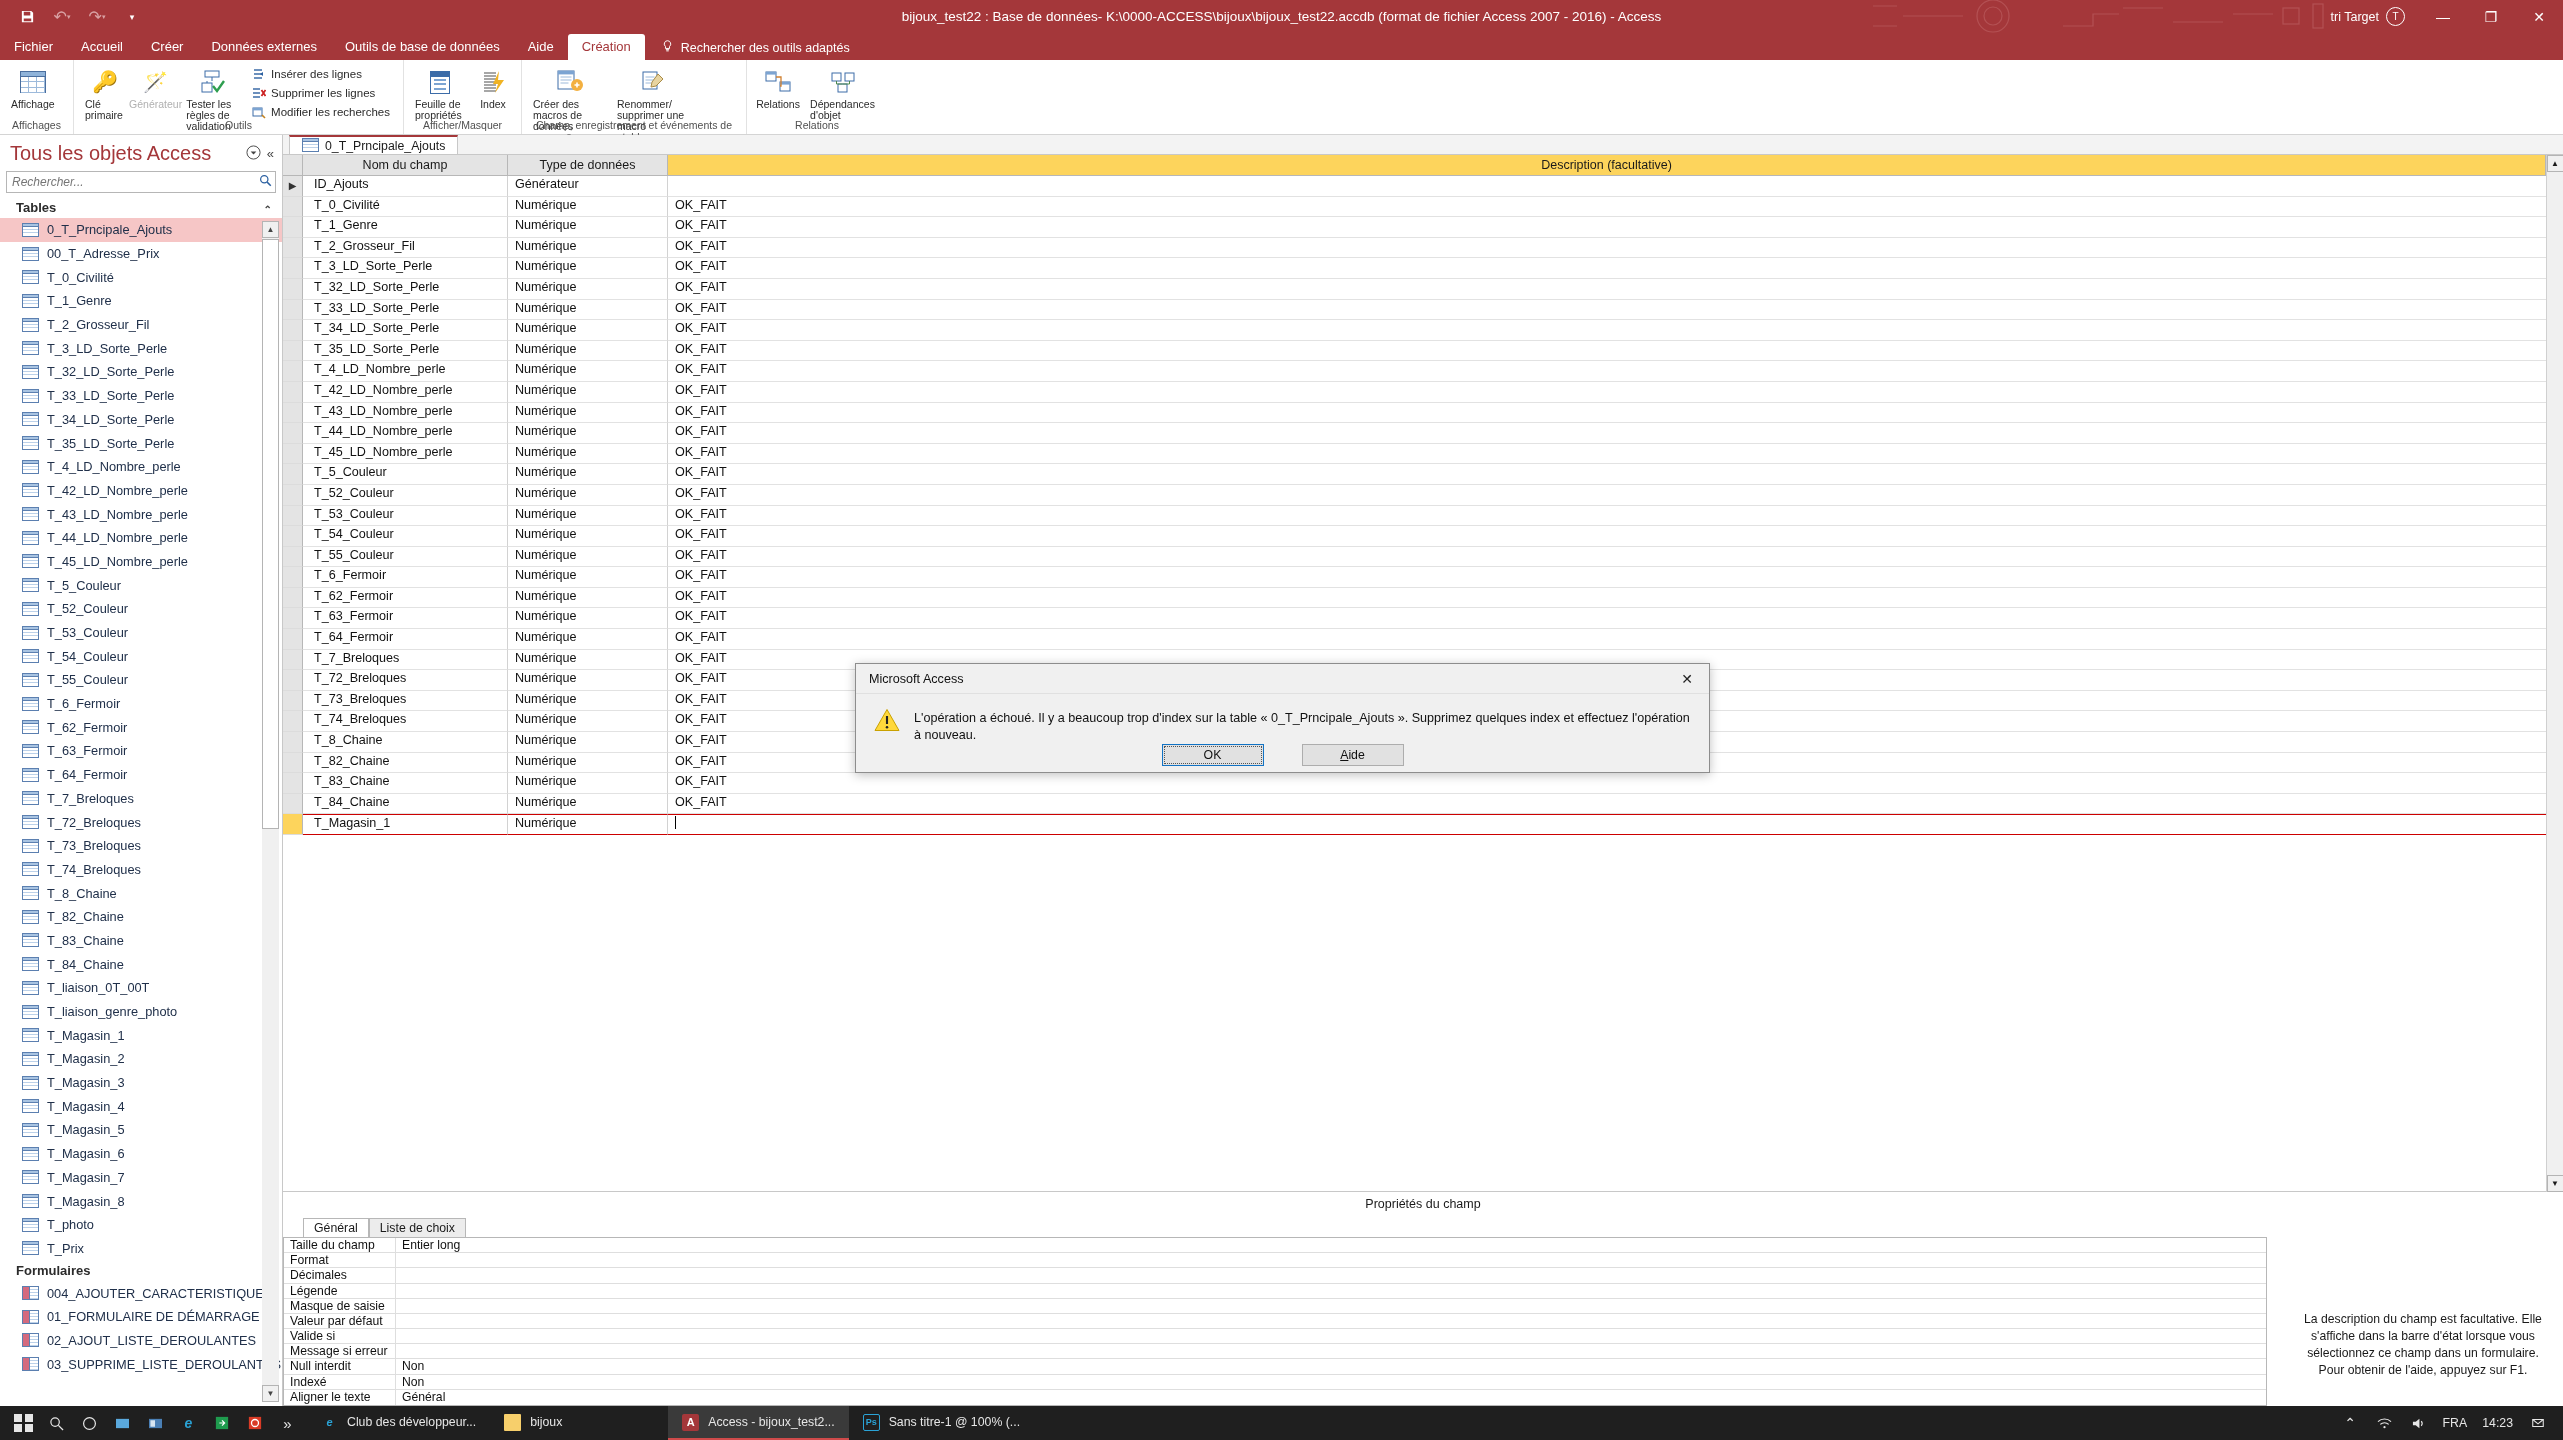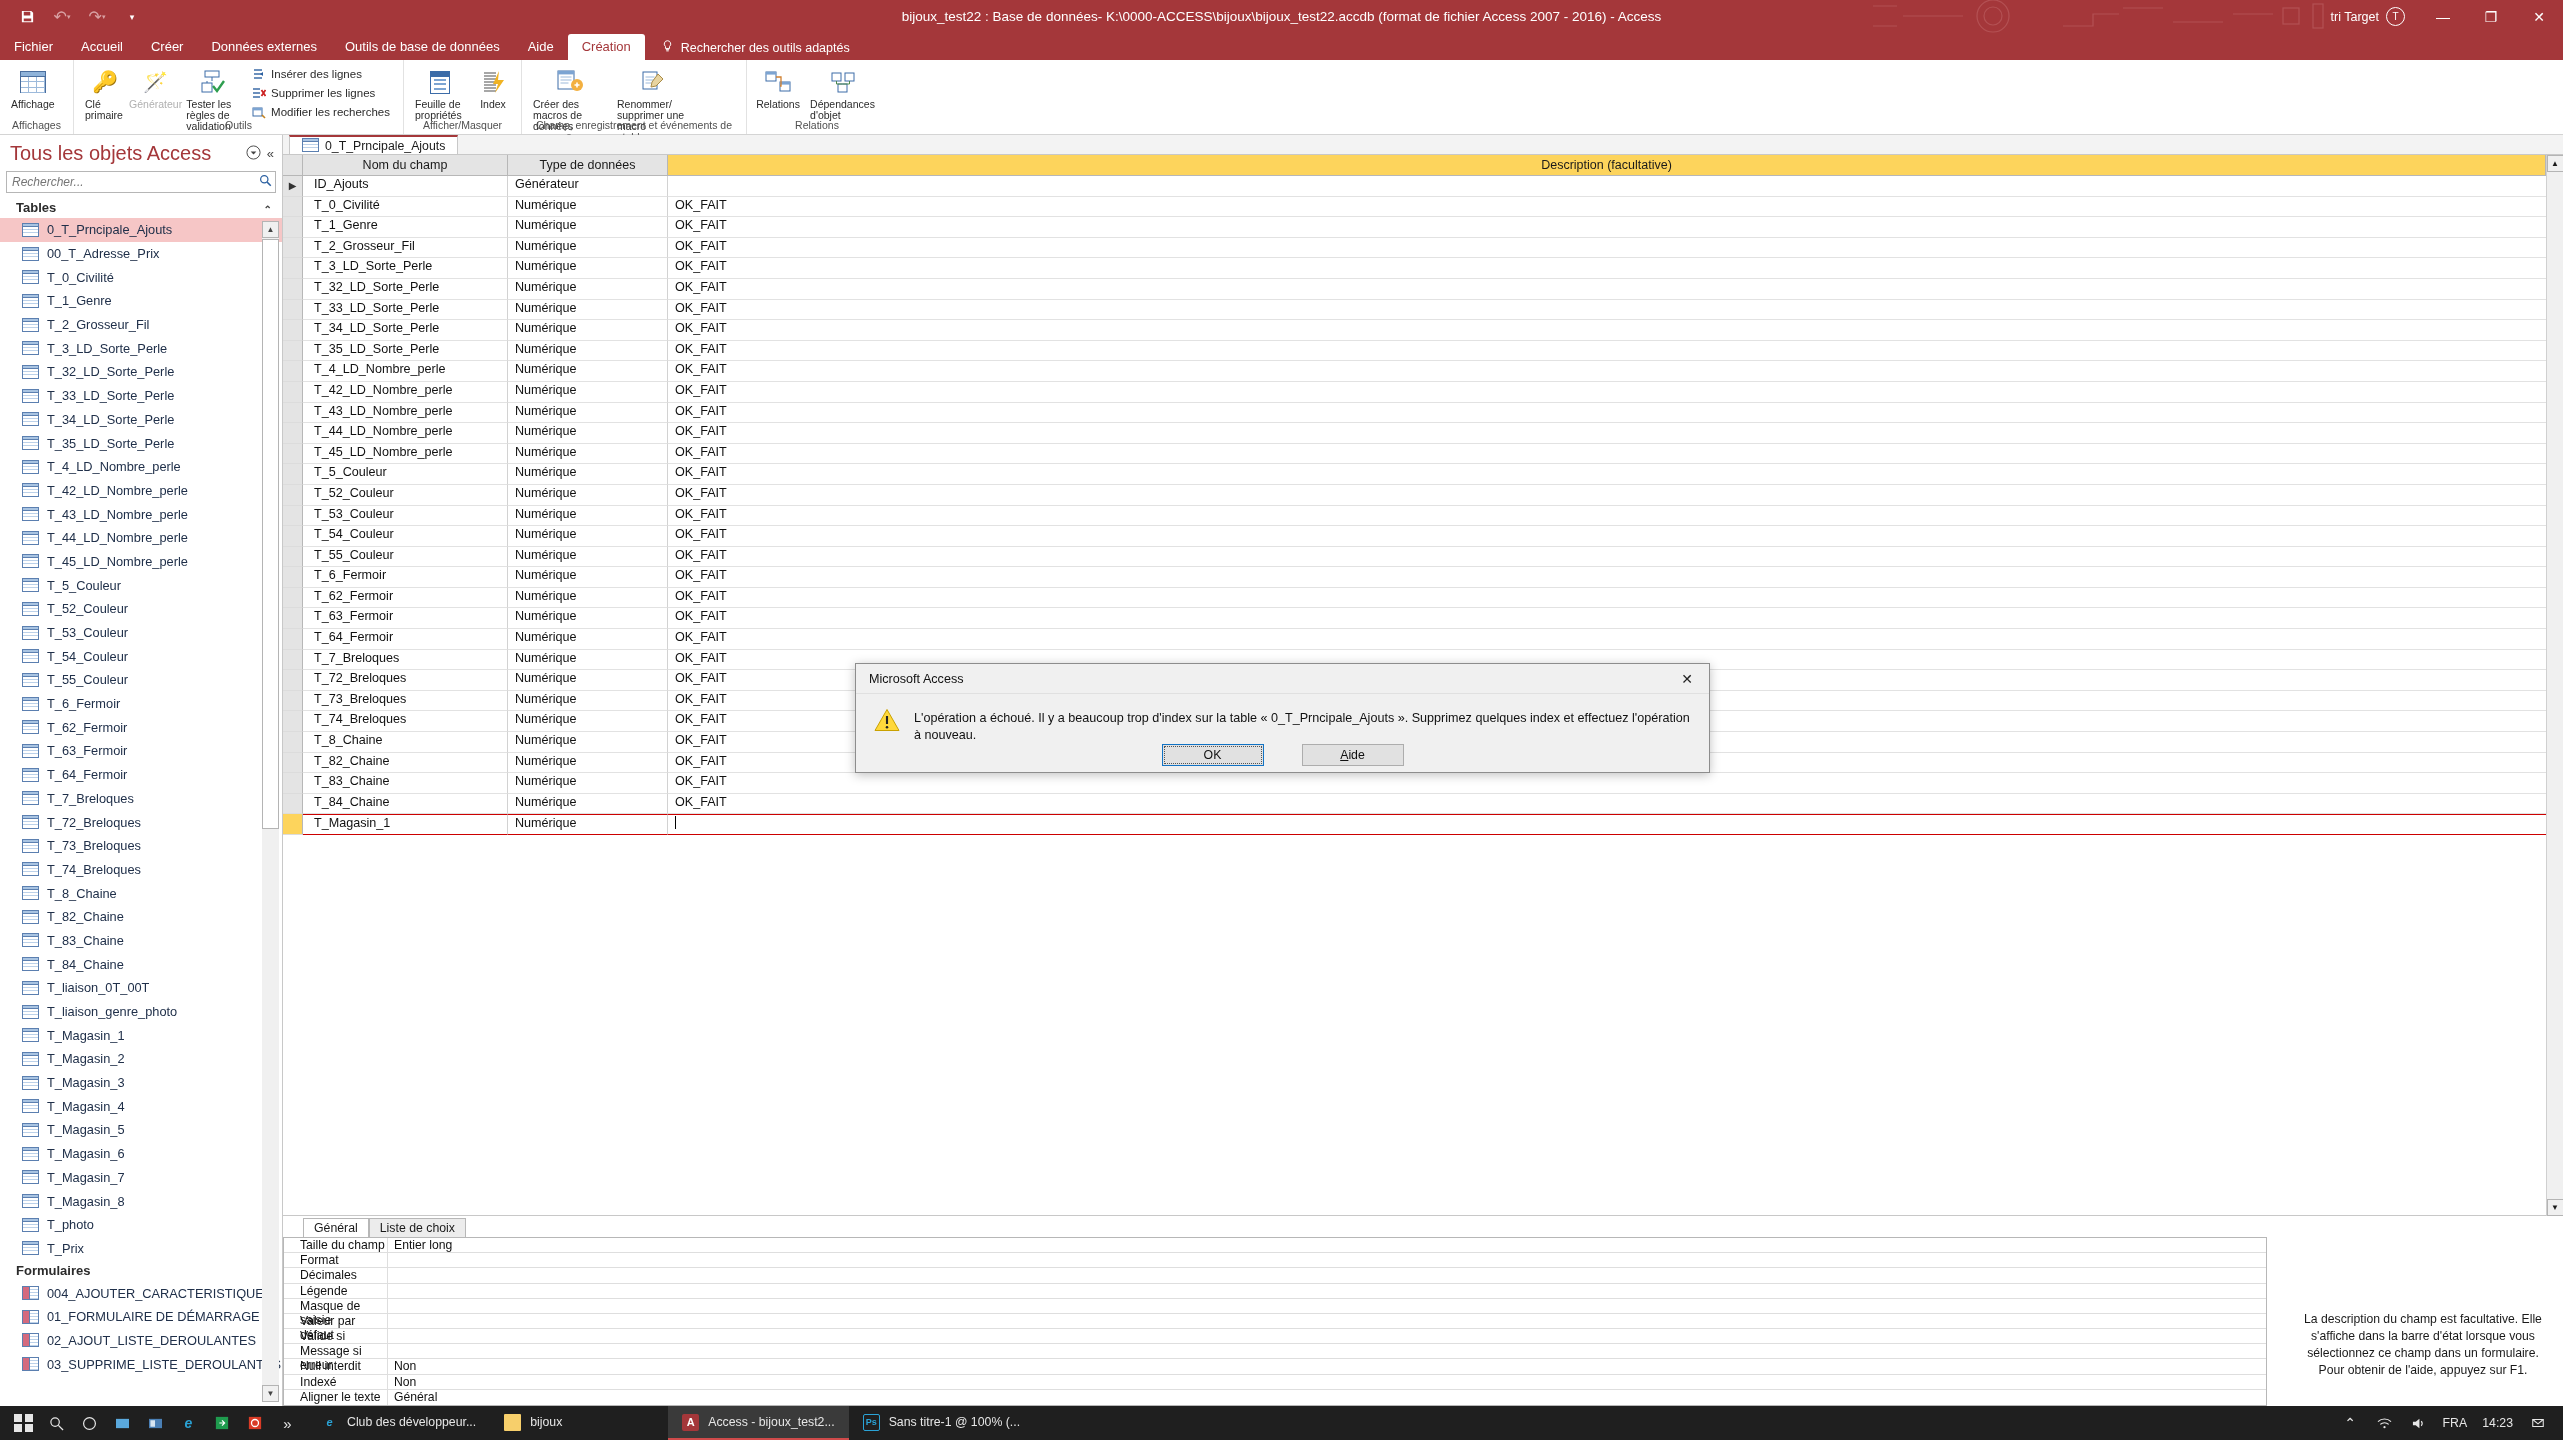--- a/index.html
+++ b/index.html
@@ -119,21 +119,21 @@
   .props-title { text-align:center; font-size:12.5px; color:#1a1a1a; padding:5px 0 5px 0; background:#fff; flex:none;}
 
   .props { flex:none; display:flex; background:#fff; }
   .props-left { width:2000px; display:flex; flex-direction:column; }
   .ptabs { display:flex; align-items:flex-end; height:21px; padding-left:20px; }
   .ptab { font-size:12.3px; padding:2px 10px 2px 10px; border:1px solid #b7b7b7; border-bottom:none; background:#ececec; color:#1a1a1a;}
   .ptab.active { background:#fff; }
   .ptable { border:1px solid #b7b7b7; border-top:1px solid #b7b7b7; margin-right:16px; }
   .prow { display:flex; height:15.2px; font-size:12.2px; border-bottom:1px solid #dedede; }
   .prow:last-child{border-bottom:none;}
-  .pk { width:104px; padding-left:16px; border-right:1px solid #dedede; color:#111; }
+  .pk { width:112px; padding-left:6px; border-right:1px solid #dedede; color:#111; }
   .pv { flex:1; padding-left:6px; color:#111; }
   .props-right { flex:1; display:flex; align-items:flex-start; justify-content:center; padding:95px 20px 0 20px; }
   .hint { font-size:12.2px; color:#1a1a1a; text-align:center; line-height:17px; }
 
   
   .vscroll { width:17px; background:#f0f0f0; border-left:1px solid #d0d0d0; display:flex; flex-direction:column; align-items:center; flex:none;}
   .vscroll .sq { width:17px; height:17px; border:1px solid #b4b4b4; background:#f0f0f0; display:flex; align-items:center; justify-content:center; font-size:8px; }
 
   
   .statusbar { height:20px; background:#e9e9e9; border-top:1px solid #c8c8c8; display:flex; align-items:center; font-size:12px; color:#1a1a1a; padding:0 10px; flex:none;}
@@ -1021,20 +1021,21 @@
       </div>
 
       <div style="flex:1;display:flex;">
         <div class="empty-area" style="flex:1"></div>
         <div class="vscroll">
           <div style="flex:1"></div>
           <div class="sq">▼</div>
         </div>
       </div>
 
+      <div class="props-title">Propriétés du champ</div>
 
       <div class="props">
         <div class="props-left">
           <div class="ptabs">
             <div class="ptab active">Général</div>
             <div class="ptab">Liste de choix</div>
           </div>
           <div class="ptable" id="ptable">
               <div class="prow">
                 <div class="pk">Taille du champ</div>

